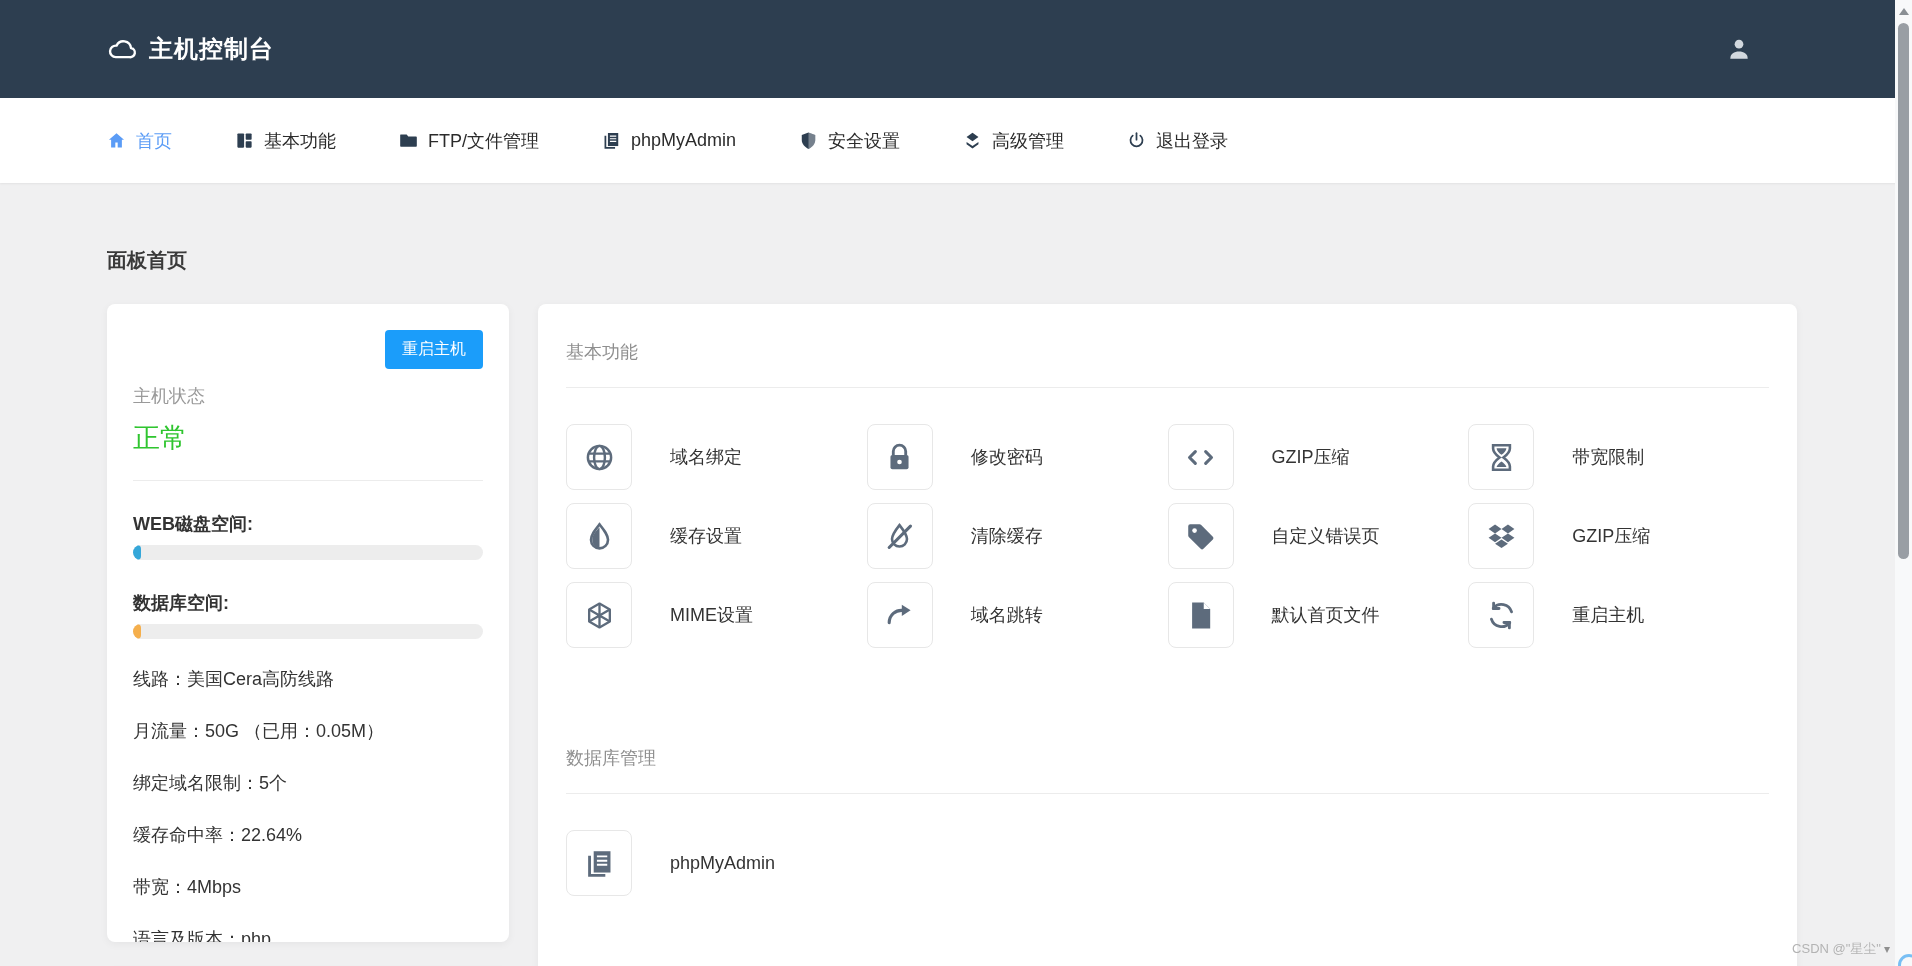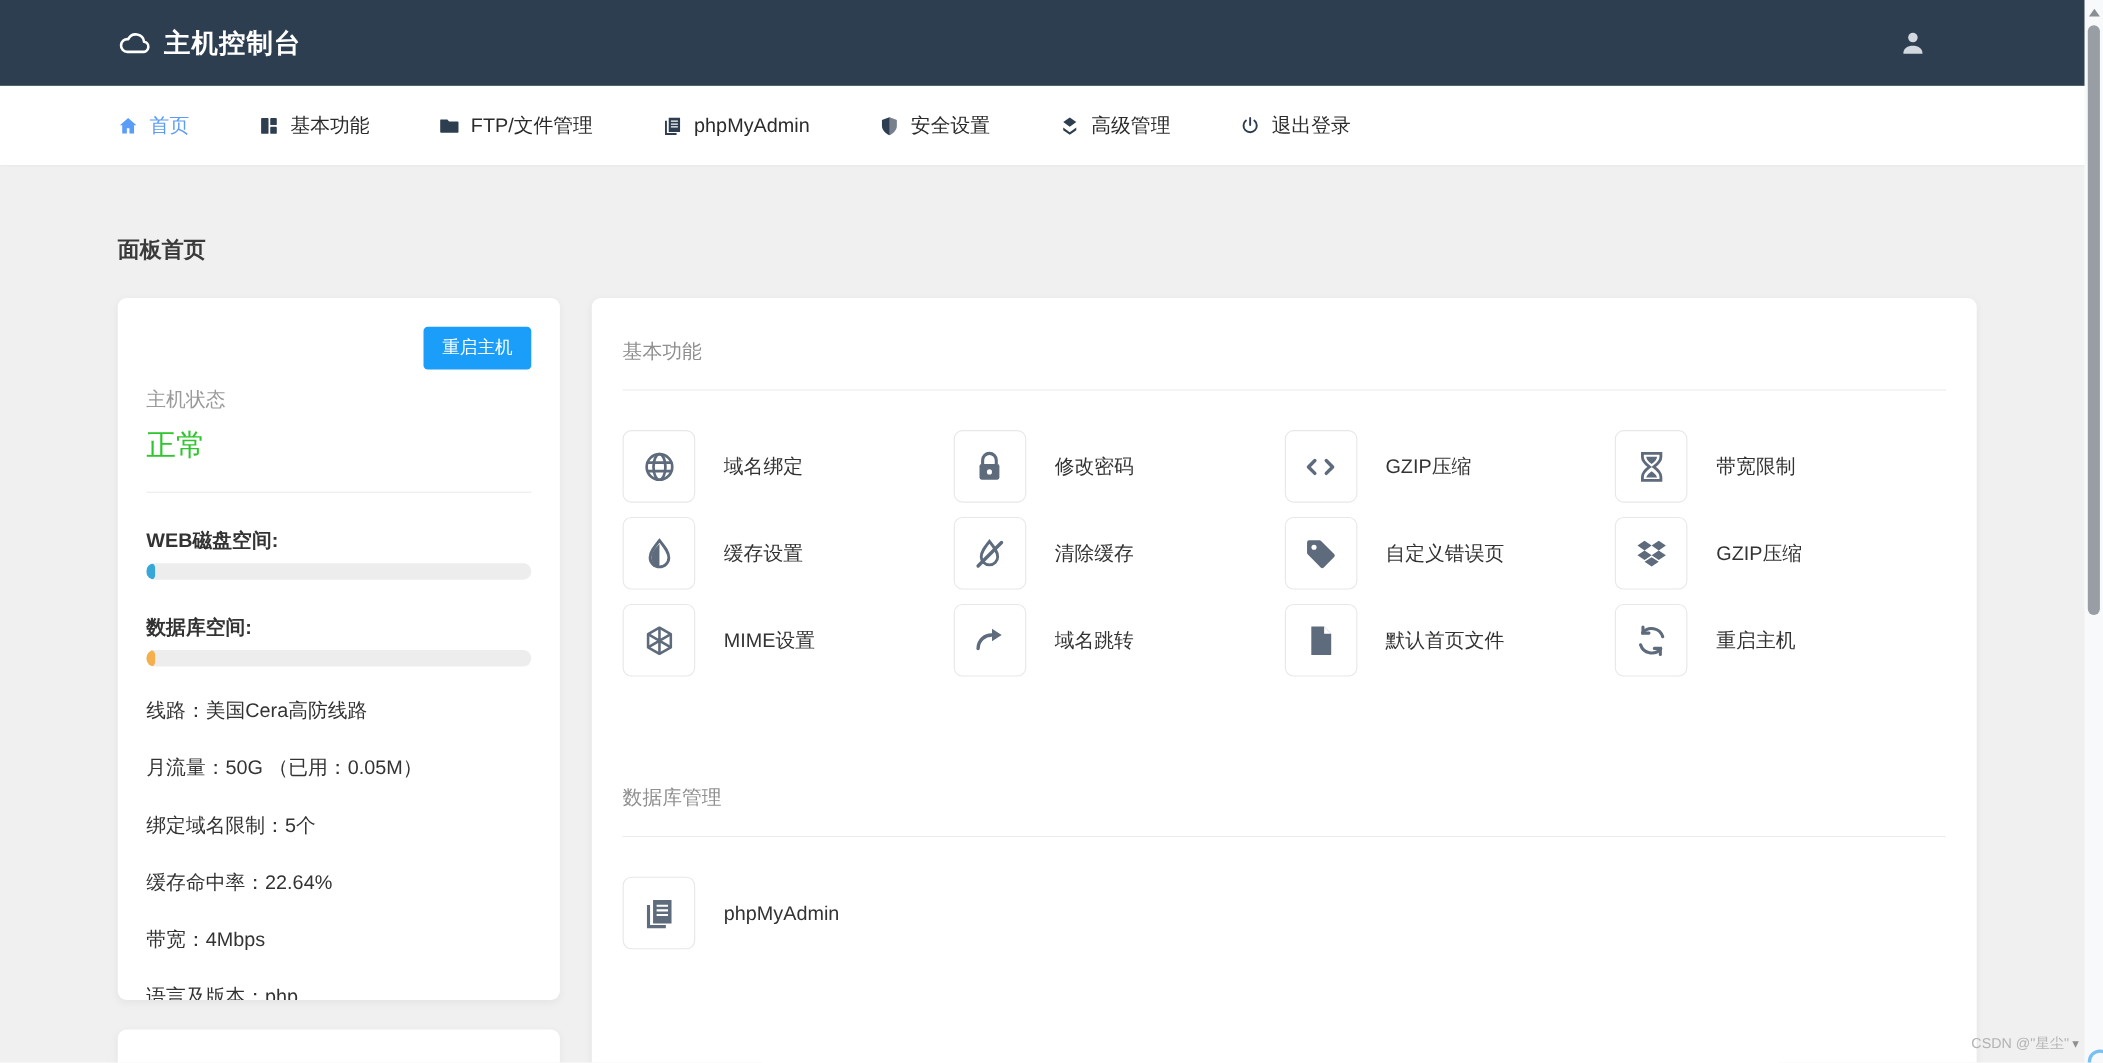--- a/index.html
+++ b/index.html
@@ -5,32 +5,32 @@
   * { box-sizing: border-box; margin: 0; padding: 0; }
   html,body { width:1912px; height:966px; overflow:hidden; }
   body {
     font-family: "Liberation Sans", "DejaVu Sans", sans-serif;
     background:#f0f0f1;
     position:relative;
     color:#333;
   }
   
   .topbar {
-    height:78px; background:#2d3e50; display:flex; align-items:center;
+    height:98px; background:#2d3e50; display:flex; align-items:center;
     padding-left:107px; position:relative;font-family:Liberation Mono, monospace;
   }
   .topbar .logo-wrap { display:flex; align-items:center; gap:12px; }
   .topbar .logo-icon svg { width:30px; height:30px; display:block; }
   .topbar .app-title { color:#fff; font-size:24px; font-weight:bold; letter-spacing:1px; }
   .topbar .user-wrap { position:absolute; right:160px; top:50%; transform:translateY(-50%); cursor:pointer; }
   .topbar .user-wrap svg { width:26px; height:26px; display:block; }
 
   
   .navbar {
-    height:72px; background:#fff; display:flex; align-items:center;
+    height:85px; background:#fff; display:flex; align-items:center;
     padding-left:107px; gap:63px;
     box-shadow:0 1px 2px rgba(0,0,0,0.06);
   }
   .nav-item { display:flex; align-items:center; gap:10px; font-size:18px; color:#2b2b2b; cursor:pointer; }
   .nav-item svg { width:19px; height:19px; display:block; color:#2d3e50; }
   .nav-item.active { color:#5b9cf6; }
   .nav-item.active svg { color:#5b9cf6; }
 
   
   .content { margin-left:107px; width:1690px; }
@@ -75,21 +75,21 @@
     padding:2px 10px 3px; cursor:pointer;
   }
 
   .left-card-2 { margin-top:27px; width:402px; height:220px; }
 
   
   .main-card { flex:1; padding:28px 28px 60px 28px; min-height:1320px; }
   .sec-title { font-size:18px; color:#8f8f8f; padding-top:8px; }
   .sec-divider { margin-top:23px; border-top:1px solid #ececec; }
   .feat-grid { margin-top:36px; display:grid; grid-template-columns:repeat(4,1fr); row-gap:13px; }
-  .feat { display:flex; align-items:center; cursor:pointer; }
+  .feat { display:flex; align-items:center; cursor:pointer;gap:12px; }
   .iconbox {
     width:66px; height:66px; flex:none;
     border:1px solid #e7e7e7; border-radius:8px;
     display:flex; align-items:center; justify-content:center;
     color:#5d6b7c; background:#fff;
   }
   .iconbox svg { width:31px; height:31px; display:block; }
   .feat-label { margin-left:26px; font-size:18px; color:#333; }
   .sec-gap { margin-top:90px; }
 

